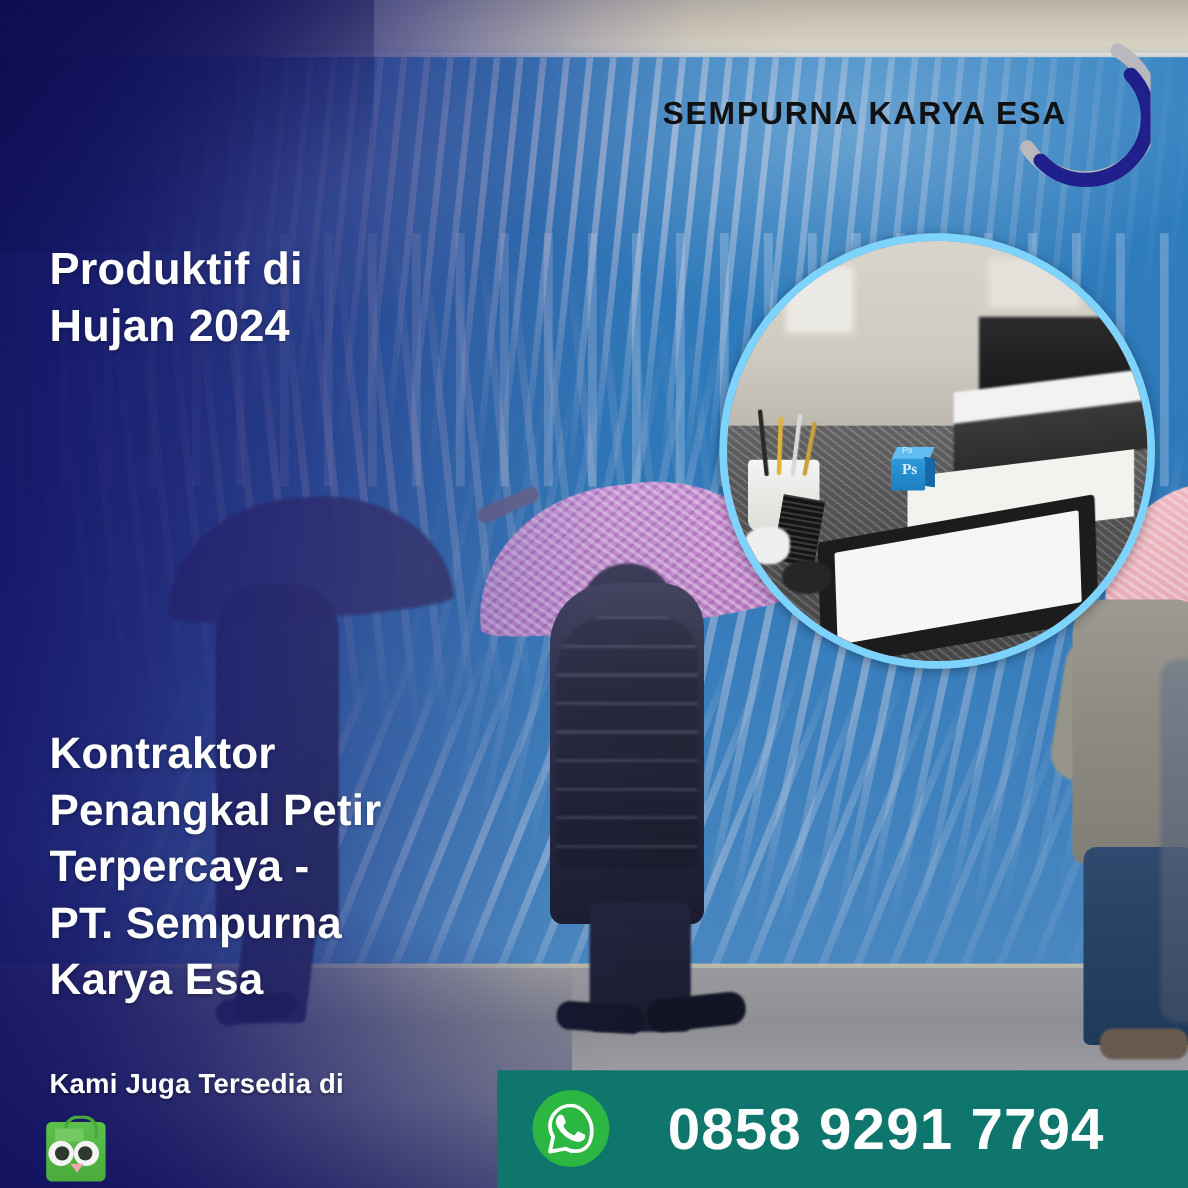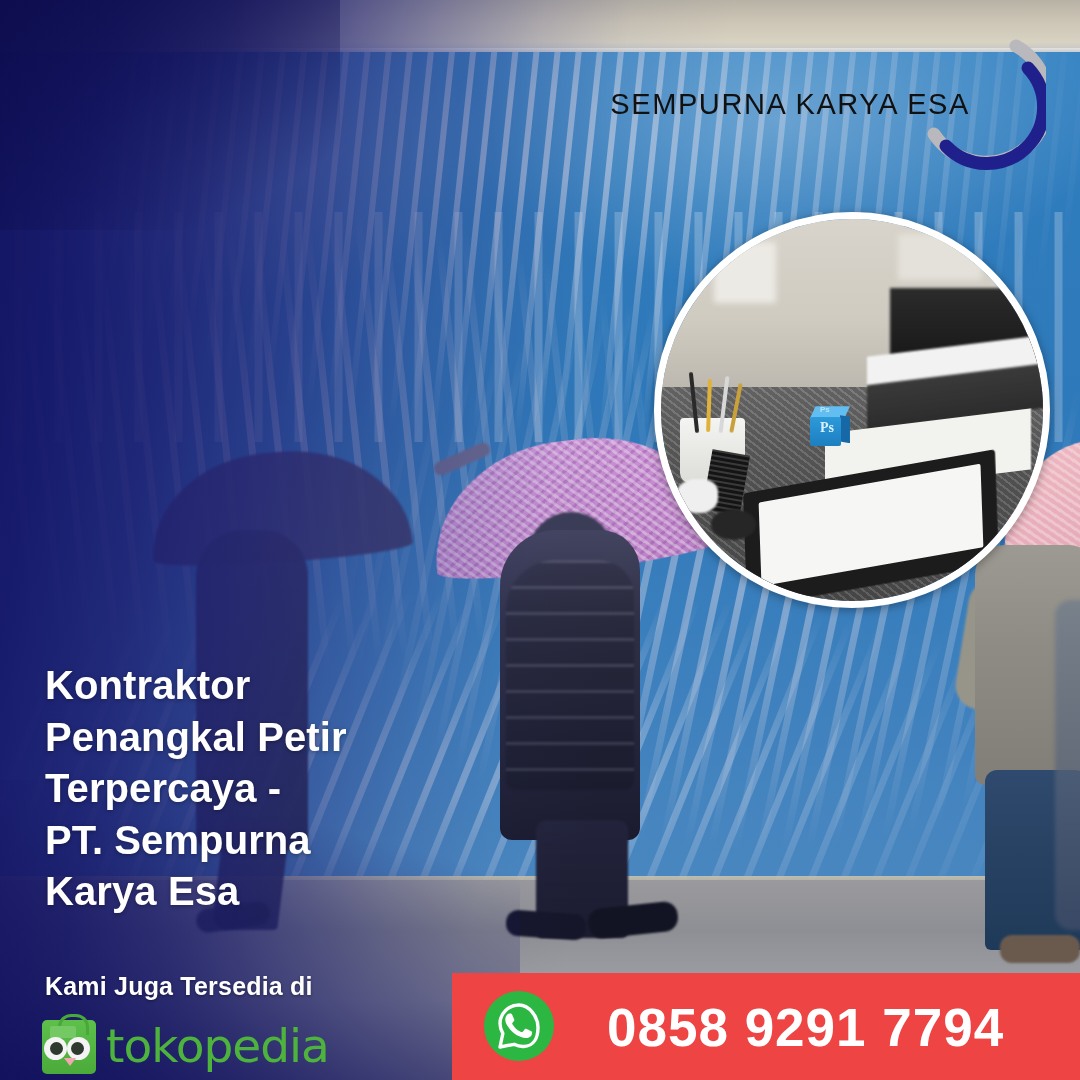--- a/index.html
+++ b/index.html
@@ -221,30 +221,30 @@
 
   
   #brand{
     position:absolute;right:26px;top:26px;width:400px;height:150px;
   }
   #brand-mark{
     position:absolute;right:8px;top:4px;width:146px;height:146px;
   }
   #brand-name{
     position:absolute;right:84px;top:78px;
-    font-size:29px;font-weight:normal;letter-spacing:1.6px;
+    font-size:29px;font-weight:bold;letter-spacing:1.6px;
     color:#111111;white-space:nowrap;
     transform:translateY(-50%);
   }
 
   
   #inset{
     position:absolute;left:654px;top:212px;width:382px;height:382px;
     border-radius:50%;
-    border:7px solid #ffffff;
+    border:7px solid #7dd3fc;
     overflow:hidden;
     box-shadow:0 2px 10px rgba(0,0,0,.35);
   }
   #inset-scene{position:absolute;inset:0;}
   .i-wall{
     position:absolute;left:0;right:0;top:0;height:48%;
     background:linear-gradient(180deg,#d8d4cb 0%,#cfcbc1 55%,#b9b5ac 100%);
   }
   .i-wall-panel{
     position:absolute;left:14%;top:6%;width:16%;height:16%;
@@ -389,21 +389,21 @@
   #toko-word{
     position:absolute;left:66px;top:6px;
     color:#4db33d;font-size:47px;font-weight:normal;
     letter-spacing:-1px;line-height:1;
     font-family:"DejaVu Sans",sans-serif;
   }
 
   
   #wa-bar{
     position:absolute;left:452px;top:973px;width:628px;height:107px;
-    background:#ef4444;
+    background:#0f766e;
   }
   #wa-icon{
     position:absolute;left:32px;top:18px;width:70px;height:70px;
     background:#2cb742;border-radius:50%;
   }
   #wa-glyph{position:absolute;left:10px;top:9px;}
   #wa-number{
     position:absolute;left:155px;top:50%;transform:translateY(-50%);
     color:#ffffff;font-size:53px;font-weight:bold;letter-spacing:1px;
     white-space:nowrap;
@@ -489,20 +489,22 @@
         <div class="face-top"></div>
         <div class="ps-top-label">Ps</div>
         <div class="face-side"></div>
         <div class="face-front"></div>
         <div class="ps-label">Ps</div>
       </div>
     </div>
   </div>
 
   <div id="headline">
+    <div>Produktif di</div>
+    <div>Hujan 2024</div>
   </div>
 
   <div id="avail-label">Kami Juga Tersedia di</div>
 
   <div id="subheadline">
     <div>Kontraktor</div>
     <div>Penangkal Petir</div>
     <div>Terpercaya -</div>
     <div>PT. Sempurna</div>
     <div>Karya Esa</div>
@@ -513,21 +515,20 @@
       <div id="toko-handle"></div>
       <div id="toko-tag"></div>
       <div class="toko-eye l">
         <div class="toko-pupil l"></div>
       </div>
       <div class="toko-eye r">
         <div class="toko-pupil r"></div>
       </div>
       <div id="toko-beak"></div>
     </div>
-    <div id="toko-word">tokopedia</div>
   </div>
 
   <div id="wa-bar">
     <div id="wa-icon">
       <svg id="wa-glyph" width="50" height="52" viewBox="0 0 50 52" aria-hidden="true">
         <path d="M25 5 C14.5 5 6 13.3 6 23.6 c0 3.6 1.05 7 2.85 9.9 L6 47 l14.1-2.7 c2.9 1.55 6.2 2.4 9.6 2.25
                  C39.9 46.1 44 37.7 44 27.4 C44 17.1 35.5 5 25 5 z" fill="none" stroke="#ffffff" stroke-width="3.4" stroke-linejoin="round"></path>
         <path d="M19.2 16.4 c-.7-1.6-1.45-1.6-2.1-1.6 -.55 0-1.15-.05-1.75-.05 -.6 0-1.6.22-2.45 1.1
                  -.85.88-3.2 3.1-3.2 7.55 0 4.45 3.27 8.75 3.73 9.35 .45.6 6.35 10.1 15.65 13.75
                  7.75 3.05 9.3 2.45 10.98 2.3 1.7-.15 5.45-2.2 6.2-4.35 .75-2.15.75-4 .55-4.35

